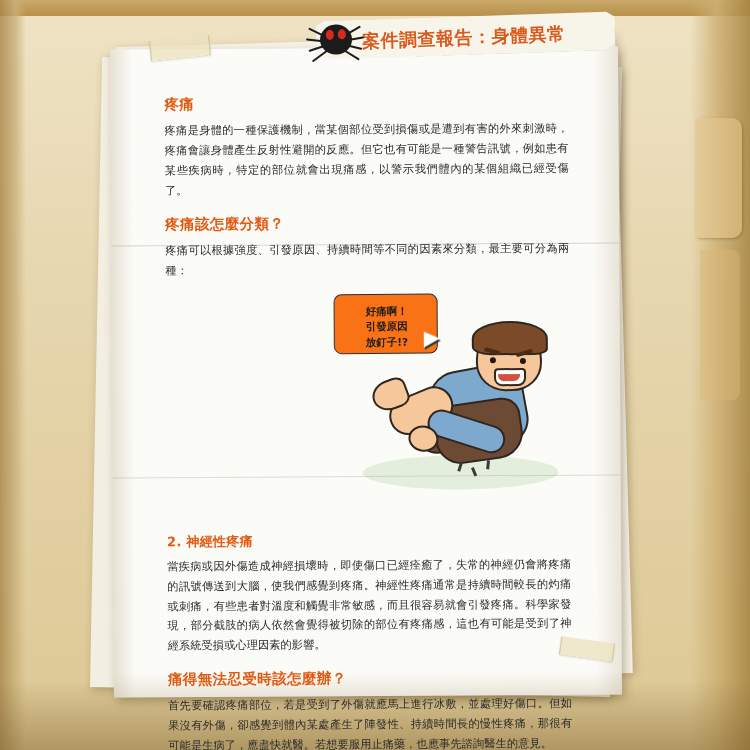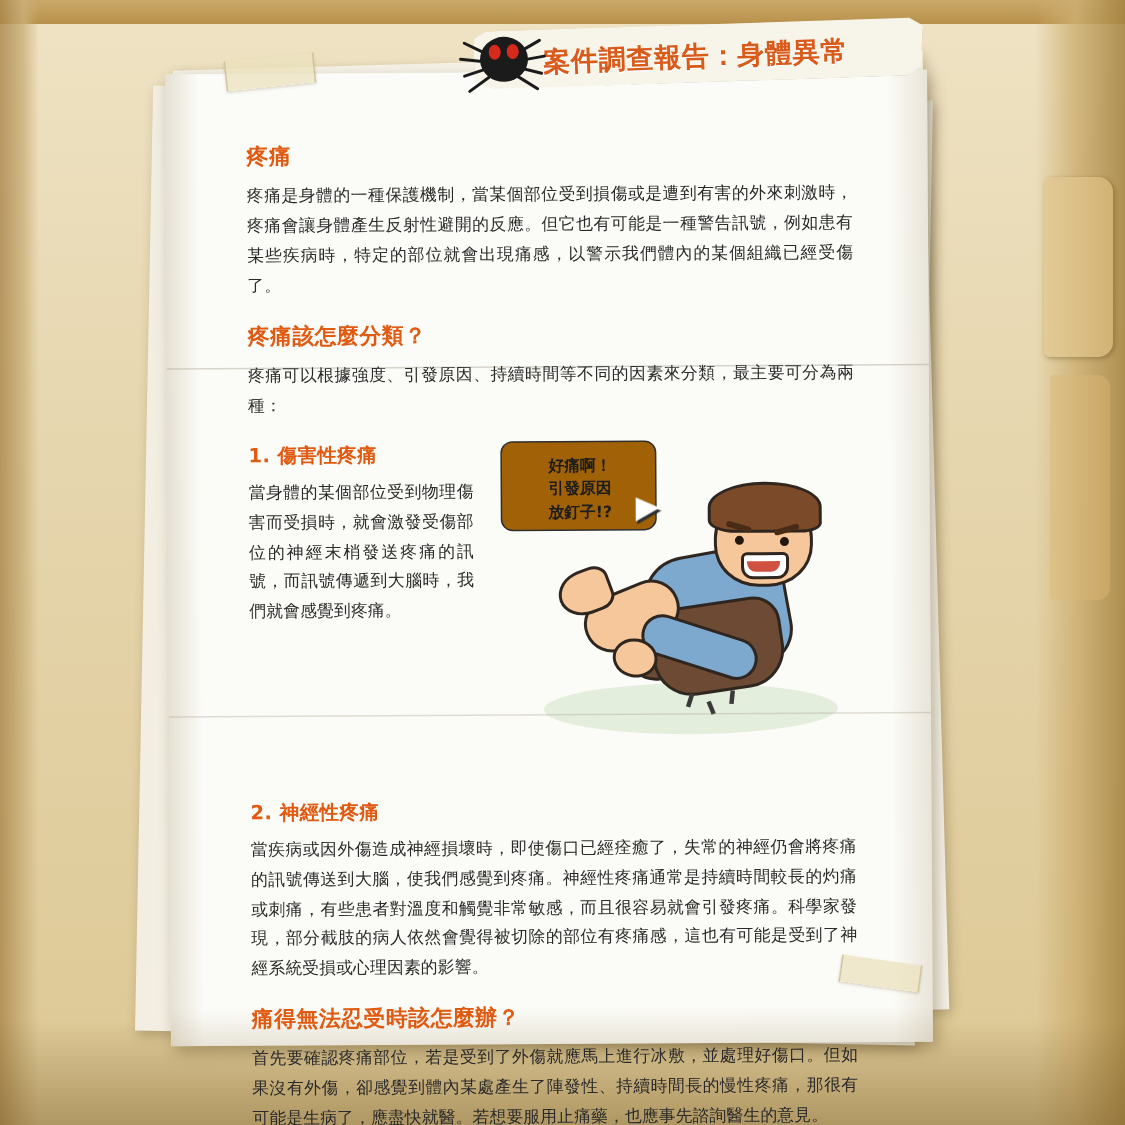--- a/index.html
+++ b/index.html
@@ -251,21 +251,21 @@
     top: -6px;
     width: 248px;
     height: 218px;
   }
   .bubble {
     position: absolute;
     left: 6px;
     top: 6px;
     width: 104px;
     height: 60px;
-    background: #a16207;
+    background: #f97316;
     border: 1.6px solid #2f2f2f;
     border-radius: 8px;
     box-sizing: border-box;
   }
   .bubble-txt {
     position: absolute;
     left: 0; top: 9px;
     width: 104px;
     text-align: center;
     font-size: 10.5px;
@@ -410,24 +410,20 @@
         <h2 class="sec">疼痛</h2>
         <p class="body">疼痛是身體的一種保護機制，當某個部位受到損傷或是遭到有害的外來刺激時，疼痛會讓身體產生反射性避開的反應。但它也有可能是一種警告訊號，例如患有某些疾病時，特定的部位就會出現痛感，以警示我們體內的某個組織已經受傷了。</p>
       </div>
 
       <div class="block">
         <h2 class="sec">疼痛該怎麼分類？</h2>
         <p class="body">疼痛可以根據強度、引發原因、持續時間等不同的因素來分類，最主要可分為兩種：</p>
       </div>
 
       <div class="two-col">
-        <div class="col-left">
-          <h3 class="sub">1. 傷害性疼痛</h3>
-          <p class="body">當身體的某個部位受到物理傷害而受損時，就會激發受傷部位的神經末梢發送疼痛的訊號，而訊號傳遞到大腦時，我們就會感覺到疼痛。</p>
-        </div>
 
         <div class="illus">
           <div class="shadow-ellipse"></div>
 
           <div class="bubble">
             <div class="bubble-txt">
               <span>好痛啊！</span><br>
               <span>引發原因</span><br>
               <span>放釘子!?</span>
             </div>

